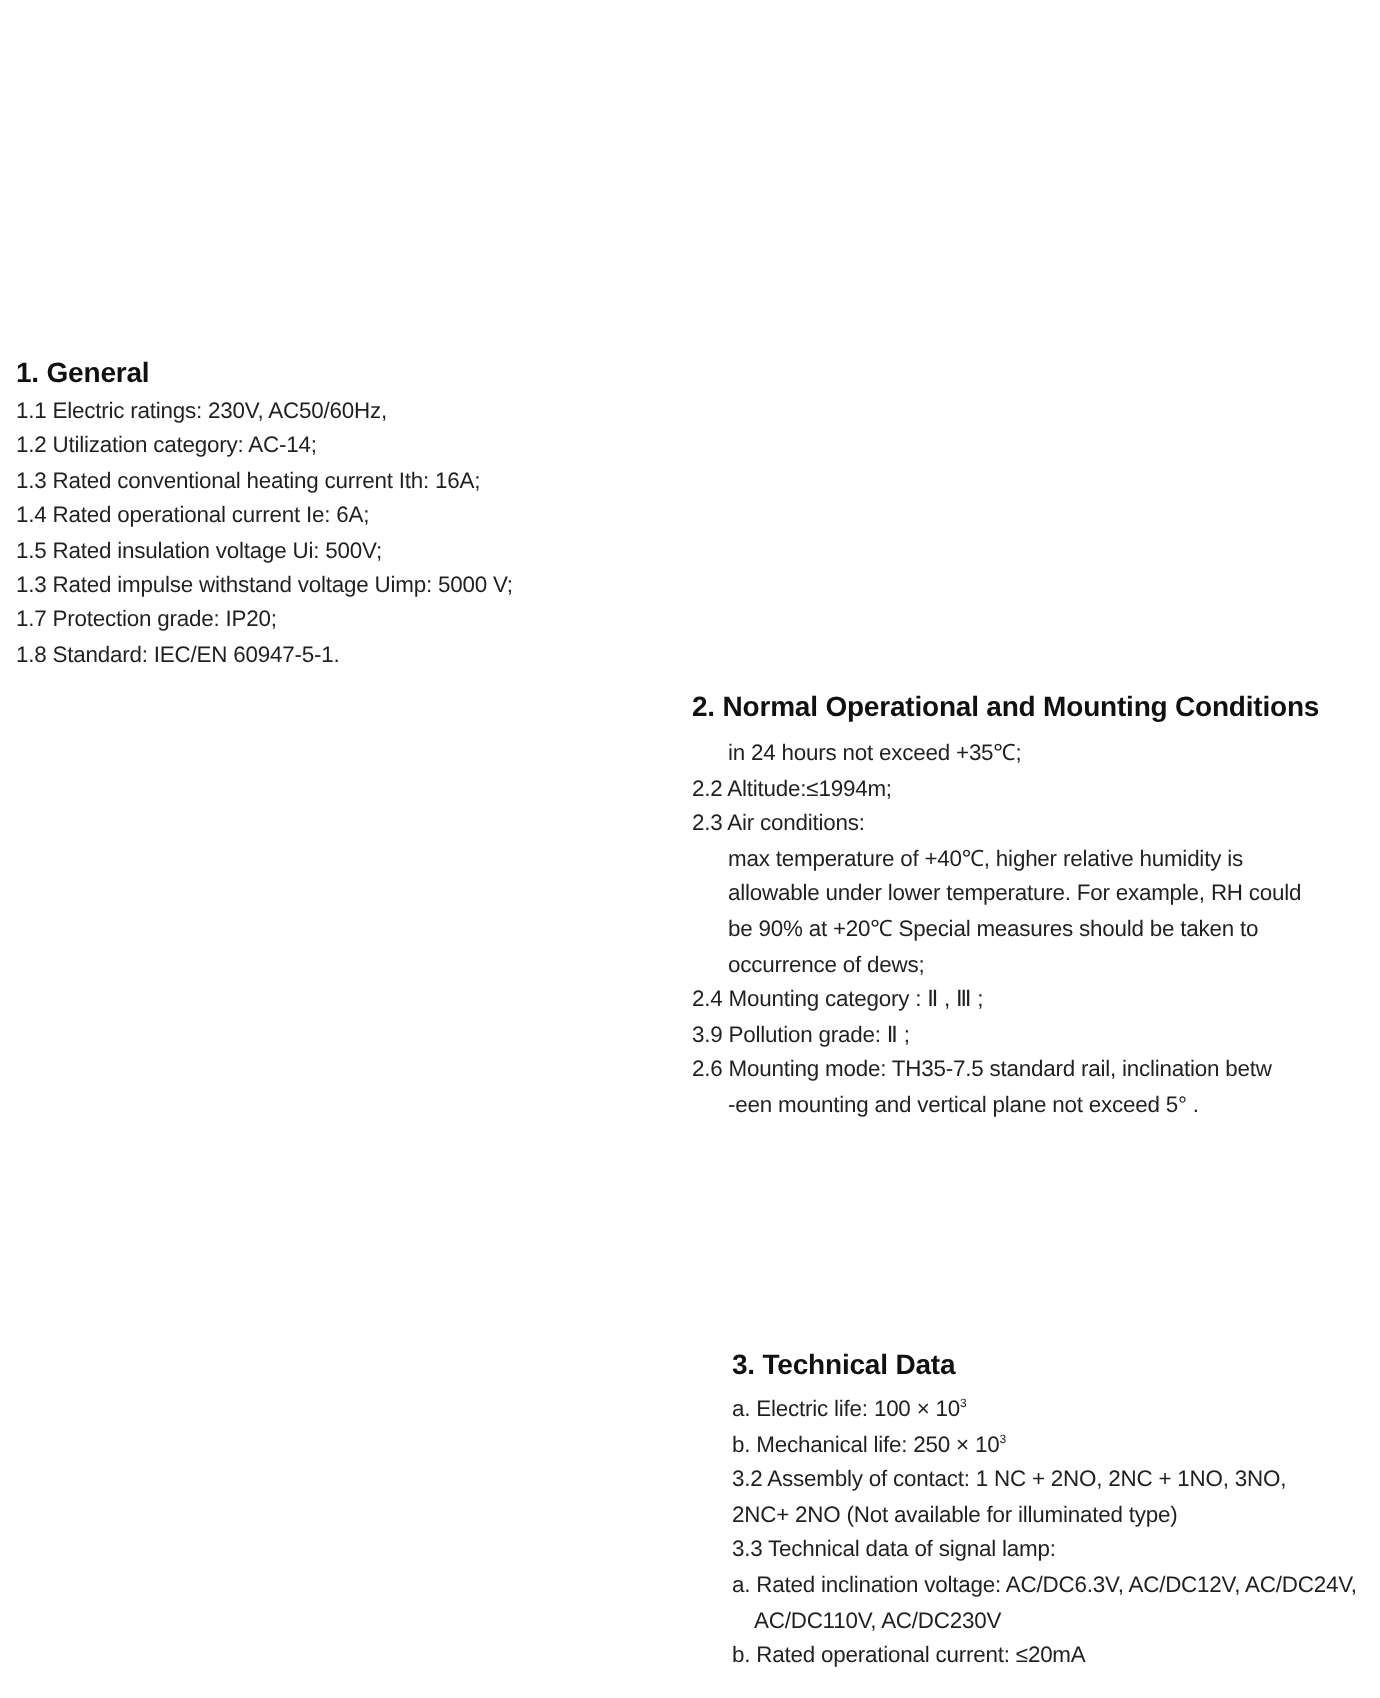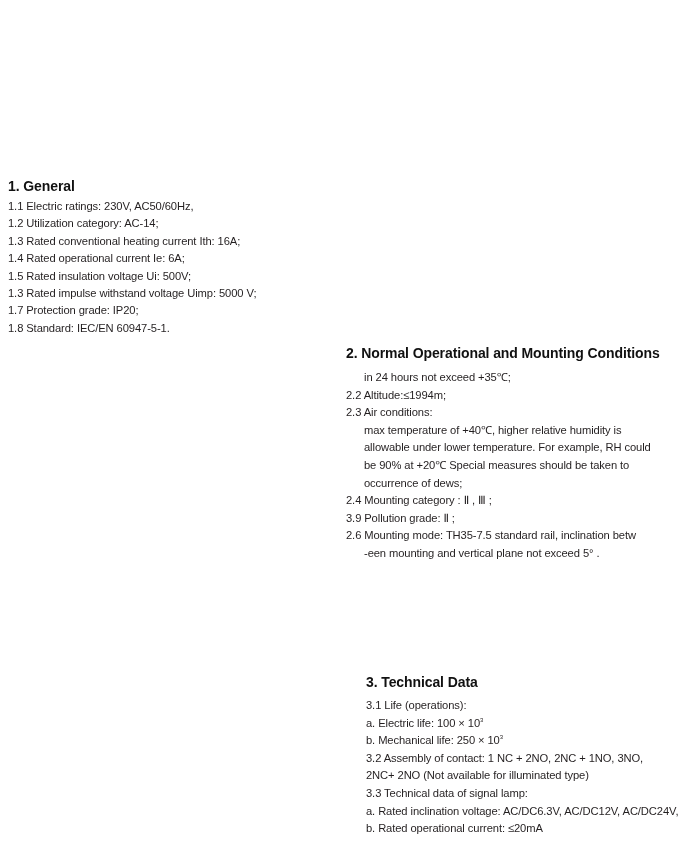--- a/index.html
+++ b/index.html
@@ -104,32 +104,32 @@
 
   <div>
     <div class="line">2.6 Mounting mode: TH35-7.5 standard rail, inclination betw</div>
     <div class="line indent">-een mounting and vertical plane not exceed 5°  .</div>
   </div>
 </div>
 
 <div class="section sec-tech">
   <div class="sec-title">3. Technical Data</div>
 
-  <div class="line">3.1 Life (operations):</div>
   <div class="line">
     <span>a. Electric life:  100 × 10</span><sup>3</sup>
   </div>
   <div class="line">
     <span>b. Mechanical life:  250 × 10</span><sup>3</sup>
   </div>
 
   <div>
     <div class="line">3.2 Assembly of contact: 1 NC + 2NO, 2NC + 1NO, 3NO,</div>
     <div class="line">2NC+ 2NO (Not available for illuminated type)</div>
   </div>
 
   <div>
     <div class="line">3.3 Technical data of signal lamp:</div>
     <div class="line">a. Rated inclination voltage: AC/DC6.3V, AC/DC12V, AC/DC24V,</div>
+    <div class="line indent-small">AC/DC110V, AC/DC230V</div>
     <div class="line">b. Rated operational current: ≤20mA</div>
   </div>
 
 </div>
 
 </body></html>

